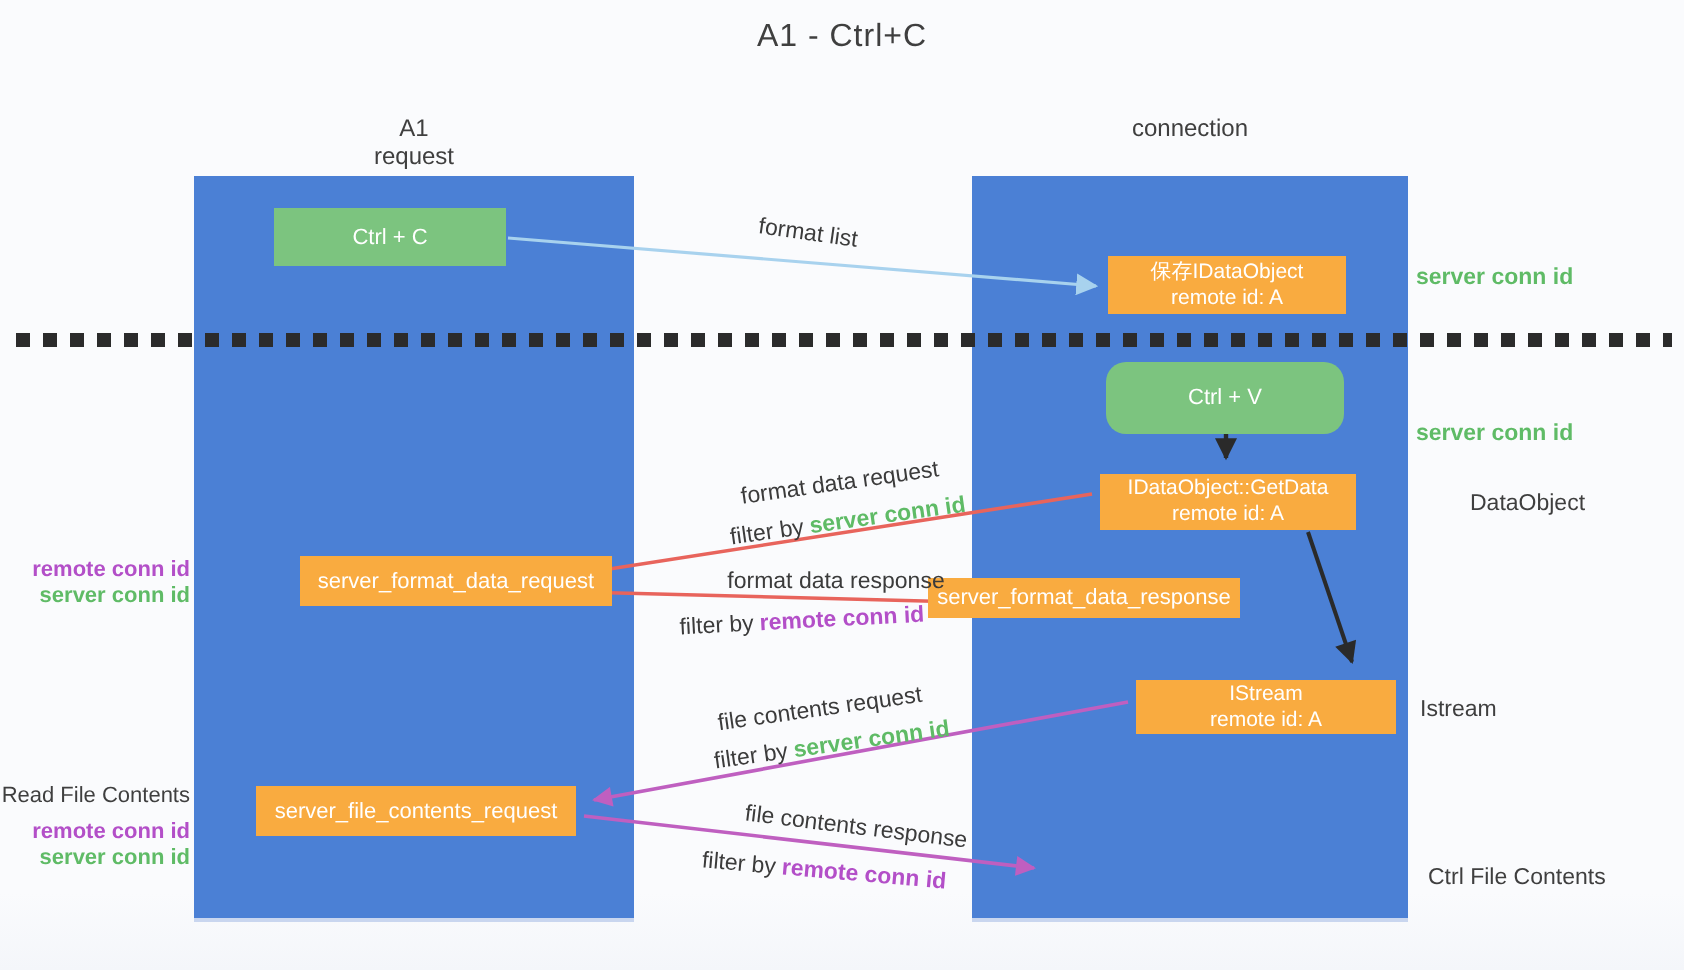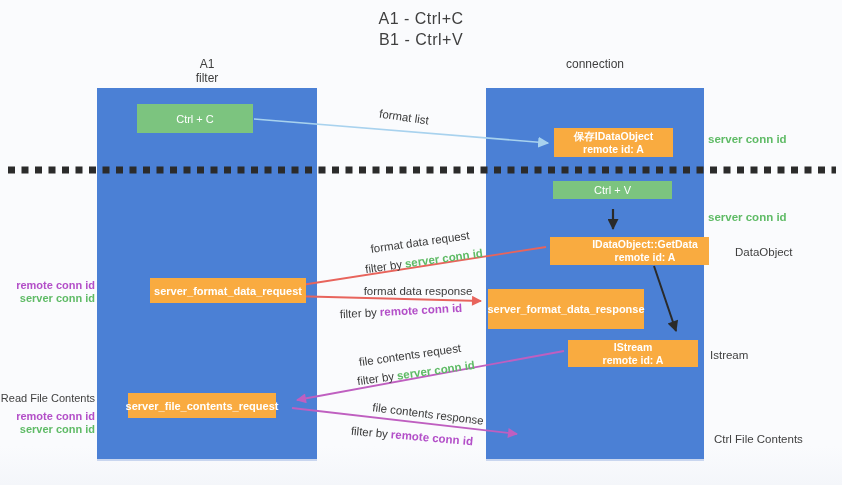--- a/index.html
+++ b/index.html
@@ -20,21 +20,21 @@
   }
   .lane-left{left:97px;top:88px;width:220px;height:371px;}
   .lane-right{left:486px;top:88px;width:218px;height:371px;}
   svg.overlay{position:absolute;left:0;top:0;z-index:2;pointer-events:none;}
   .node{
     z-index:3;display:flex;flex-direction:column;align-items:center;justify-content:center;
     color:#ffffff;text-align:left;white-space:nowrap;
   }
   .node .l1,.node .l2{display:block;}
   .green{background:#7cc47f;}
-  .orange{background:#f9ab40;font-weight:bold;}
+  .orange{background:#f9ab40;}
   .fs11{font-size:11px;}
   .two-line{font-size:10.5px;line-height:13px;}
   .alabel{
     position:absolute;z-index:4;white-space:nowrap;color:#3b3b3b;font-size:11.5px;
     transform:translate(-50%,-50%) rotate(var(--r,0deg));
   }
   .alabel .hl-green{color:#5fbb66;font-weight:bold;margin-left:3px;}
   .alabel .hl-purple{color:#b34fc8;font-weight:bold;margin-left:3px;}
   .side{position:absolute;z-index:4;white-space:nowrap;font-size:11.5px;color:#3f3f3f;}
   .side.green{background:none;color:#5fbb66;font-weight:bold;}
@@ -46,26 +46,25 @@
   .left-ids .greent{color:#5fbb66;}
   .read-label{color:#3f3f3f;font-weight:normal;font-size:11px;margin-bottom:5px;}
 </style>
 </head>
 <body>
 
 <div class="canvas">
 
   <div class="abs title">
     <div>A1 - Ctrl+C</div>
-    <div>B1 - Ctrl+V</div>
   </div>
 
   <div class="abs lane-header" style="left:147px;top:57px;">
     <div>A1</div>
-    <div>filter</div>
+    <div>request</div>
   </div>
   <div class="abs lane-header" style="left:535px;top:57px;">
     <div>connection</div>
   </div>
 
   <div class="abs lane lane-left"></div>
   <div class="abs lane lane-right"></div>
 
   <svg class="overlay" width="842" height="485" viewBox="0 0 842 485">
     <defs>
@@ -94,43 +93,43 @@
 
   <div class="abs node green fs11" style="left:137px;top:104px;width:116px;height:29px;">
     <span>Ctrl + C</span>
   </div>
 
   <div class="abs node orange two-line" style="left:554px;top:128px;width:119px;height:29px;">
     <span class="l1">保存IDataObject</span>
     <span class="l2">remote id: A</span>
   </div>
 
-  <div class="abs node green fs11" style="left:553px;top:181px;width:119px;height:18px;">
+  <div class="abs node green fs11" style="left:553px;top:181px;width:119px;height:36px;border-radius:10px;">
     <span>Ctrl + V</span>
   </div>
 
-  <div class="abs node orange two-line" style="left:550px;top:237px;width:128px;height:28px;padding-left:31px;">
+  <div class="abs node orange two-line" style="left:550px;top:237px;width:128px;height:28px;">
     <span class="l1">IDataObject::GetData</span>
     <span class="l2">remote id: A</span>
   </div>
 
   <div class="abs node orange fs11" style="left:130px;top:278px;width:156px;height:25px;margin-left:20px;">
     <span>server_format_data_request</span>
   </div>
 
-  <div class="abs node orange fs11" style="left:488px;top:289px;width:156px;height:40px;">
+  <div class="abs node orange fs11" style="left:464px;top:289px;width:156px;height:20px;">
     <span>server_format_data_response</span>
   </div>
 
   <div class="abs node orange two-line" style="left:568px;top:340px;width:130px;height:27px;">
     <span class="l1">IStream</span>
     <span class="l2">remote id: A</span>
   </div>
 
-  <div class="abs node orange fs11" style="left:128px;top:393px;width:148px;height:25px;">
+  <div class="abs node orange fs11" style="left:128px;top:393px;width:160px;height:25px;">
     <span>server_file_contents_request</span>
   </div>
 
 
   <div class="alabel" style="left:404px;top:117px;--r:8deg;">format list</div>
 
   <div class="alabel" style="left:420px;top:242px;--r:-8deg;">format data request</div>
   <div class="alabel" style="left:424px;top:261px;--r:-8deg;">
     <span>filter by</span><span class="hl-green">server conn id</span>
   </div>

